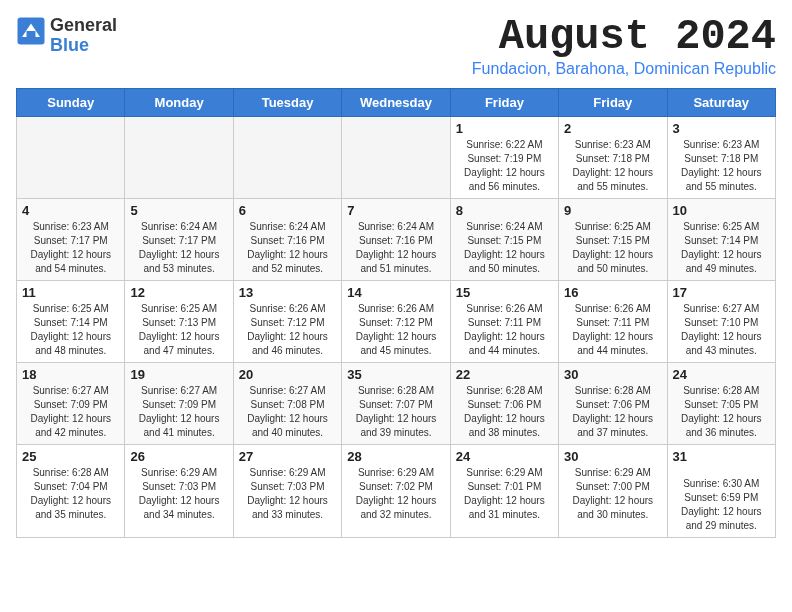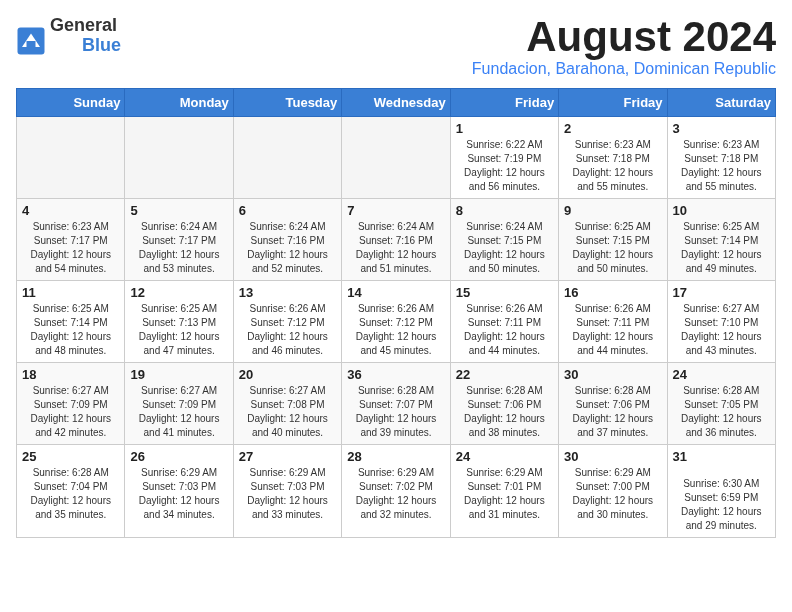--- a/index.html
+++ b/index.html
@@ -11,69 +11,69 @@
       padding: 16px;
     }
     .header-area {
       display: flex;
       justify-content: space-between;
       align-items: flex-start;
       margin-bottom: 10px;
     }
     .logo {
       display: flex;
-      align-items: flex-end;
+      align-items: flex-start;
       gap: 4px;
     }
     .logo-text {
       display: flex;
       flex-direction: column;
       line-height: 1.1;
     }
     .logo-text .general {
       font-size: 18px;
       font-weight: bold;
       color: #333;
     }
     .logo-text .blue {
       font-size: 18px;
       font-weight: bold;
       color: #3a7fd5;
-      margin-left: 32px;
     }
     .logo-icon {
       width: 30px;
       height: 30px;
     }
     .title-area {
       text-align: right;
     }
     .month-year {
       font-size: 42px;
       font-weight: bold;
       color: #222;
       line-height: 1;
+      font-family: Liberation Mono, monospace;
     }
     .location {
       font-size: 16px;
       color: #3b82f6;
       margin-top: 2px;
     }
     table {
       width: 100%;
       border-collapse: collapse;
       table-layout: fixed;
     }
     th {
       background-color: #3a7fd5;
       color: #fff;
       font-size: 13px;
       font-weight: bold;
       padding: 6px 4px;
-      text-align: right;
+      text-align: center;
       border: 1px solid #2a6bc0;
     }
     td {
       border: 1px solid #ccc;
       vertical-align: top;
       padding: 4px 5px;
       font-size: 10.5px;
       color: #222;
       height: 80px;
       background: #fff;
@@ -276,21 +276,21 @@
 and 41 minutes.</div>
         </td>
         <td>
           <span class="day-num">20</span>
           <div class="day-info" style="white-space: pre-line;">Sunrise: 6:27 AM
 Sunset: 7:08 PM
 Daylight: 12 hours
 and 40 minutes.</div>
         </td>
         <td>
-          <span class="day-num">36</span>
+          <span class="day-num">35</span>
           <div class="day-info" style="white-space: pre-line;">Sunrise: 6:28 AM
 Sunset: 7:07 PM
 Daylight: 12 hours
 and 39 minutes.</div>
         </td>
         <td>
           <span class="day-num">22</span>
           <div class="day-info" style="white-space: pre-line;">Sunrise: 6:28 AM
 Sunset: 7:06 PM
 Daylight: 12 hours

